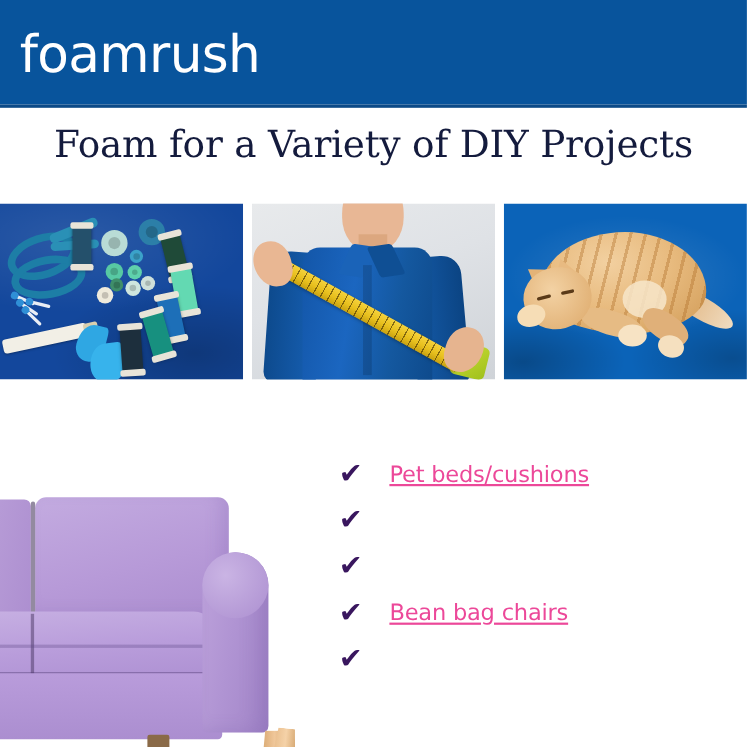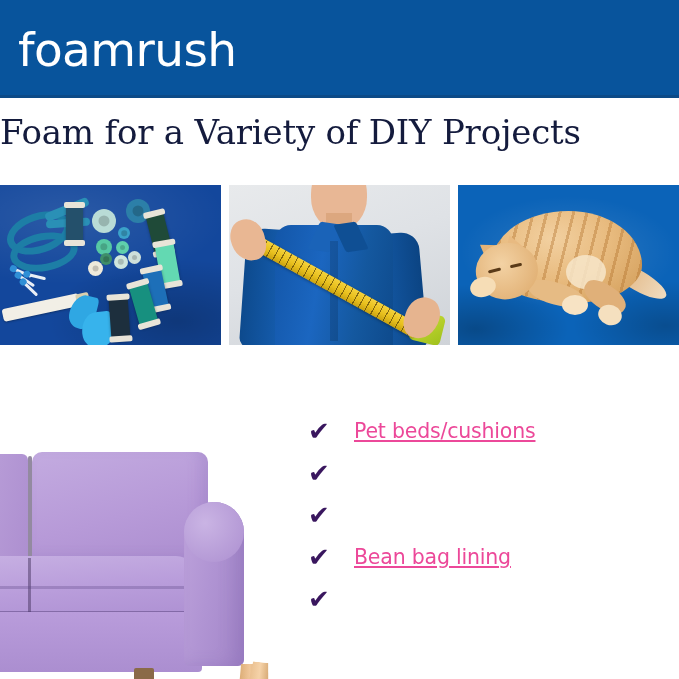--- a/index.html
+++ b/index.html
@@ -43,20 +43,21 @@
     line-height: 56px;
     white-space: nowrap;
     text-align: center;
   }
 
   
   .headline {
     position: absolute;
     left: 0; top: 112px;
     width: 679px;
+    text-align: center;
     font-family: "DejaVu Serif", "Liberation Serif", serif;
     font-size: 34px;
     font-weight: 400;
     color: #141b3d;
     letter-spacing: -0.2px;
     white-space: nowrap;
   }
 
   
   .photo-strip {
@@ -357,18 +358,18 @@
     <span class="feature-label">Pet beds/cushions</span>
   </div>
   <div class="feature-row">
     <span class="feature-check">✔</span>
   </div>
   <div class="feature-row">
     <span class="feature-check">✔</span>
   </div>
   <div class="feature-row">
     <span class="feature-check">✔</span>
-    <span class="feature-label">Bean bag lining</span>
+    <span class="feature-label">Bean bag chairs</span>
   </div>
   <div class="feature-row">
     <span class="feature-check">✔</span>
   </div>
 </div>
 
 </body></html>

